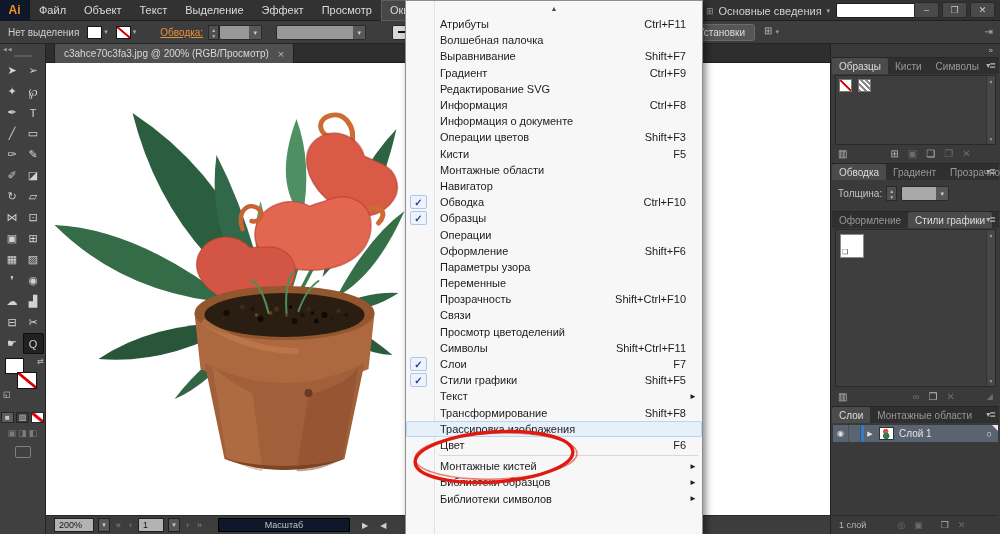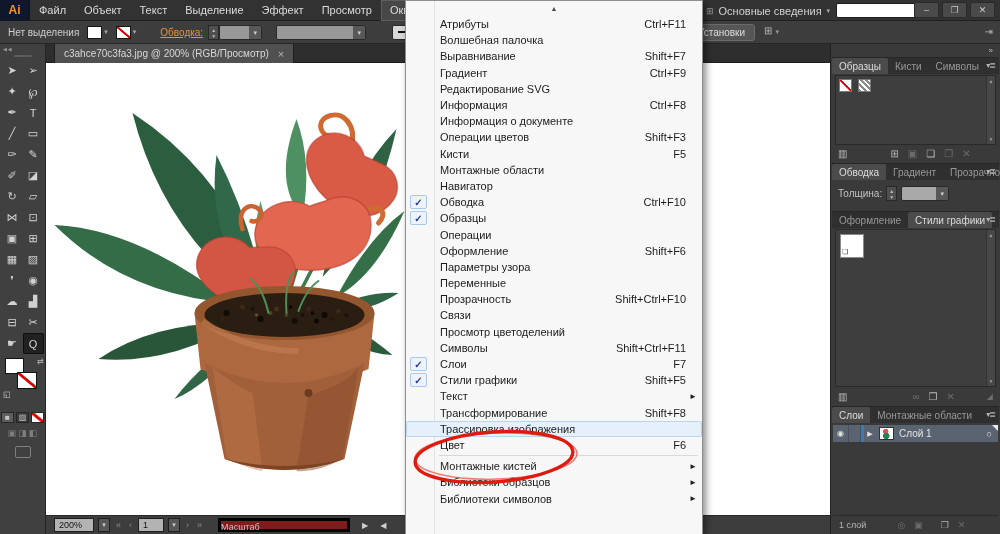--- a/index.html
+++ b/index.html
@@ -62,21 +62,21 @@
   #screenmode{width:16px;height:12px;border:1px solid #808080;border-radius:2px;margin:8px auto 0}
 
   
   #canvas{position:absolute;left:46px;top:63px;width:784px;height:452px;background:#fff;z-index:0}
 
   
   #statusbar{position:absolute;left:46px;top:515px;width:784px;height:19px;background:#3d3d3d;border-top:1px solid #292929;display:flex;align-items:center;font-size:9px;color:#b9b9b9;z-index:1;padding-left:8px;gap:4px}
   .sb-light{height:14px;background:#b3b3b3;border:1px solid #1f1f1f;color:#141414;line-height:12px;padding:0 4px}
   .sb-car{width:12px;height:14px;background:#575757;border:1px solid #1f1f1f;color:#ccc;font-size:7px;line-height:12px;text-align:center}
   .sb-nav{color:#8d8d8d;font-size:9px;padding:0 2px}
-  #sb-status{width:132px;height:14px;background:#7f1d1d;border:3px solid #000000;line-height:13px;color:#c3c3c3;margin-left:10px}
+  #sb-status{width:132px;height:14px;background:#0f172a;border:1px solid #000000;text-align:center;line-height:13px;color:#c3c3c3;margin-left:10px}
   .sb-arr{color:#cfcfcf;font-size:8px;margin-left:8px}
 
   
   #dock{position:absolute;left:830px;top:44px;width:170px;bottom:0;background:#3a3a3a;border-left:1px solid #202020;z-index:2;font-size:10px}
   #dock-collapse{height:13px;text-align:right;padding-right:7px;color:#bbb;font-size:8px;line-height:13px}
   .panel{position:absolute;left:1px;right:1px;border-top:1px solid #272727}
   #p-swatches{top:13px;height:105px}
   #p-stroke{top:119px;height:47px}
   #p-styles{top:167px;height:194px}
   #p-layers{top:362px;bottom:0}

